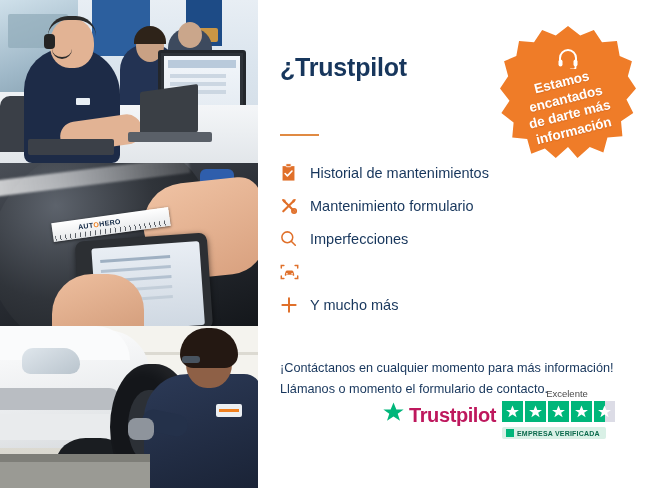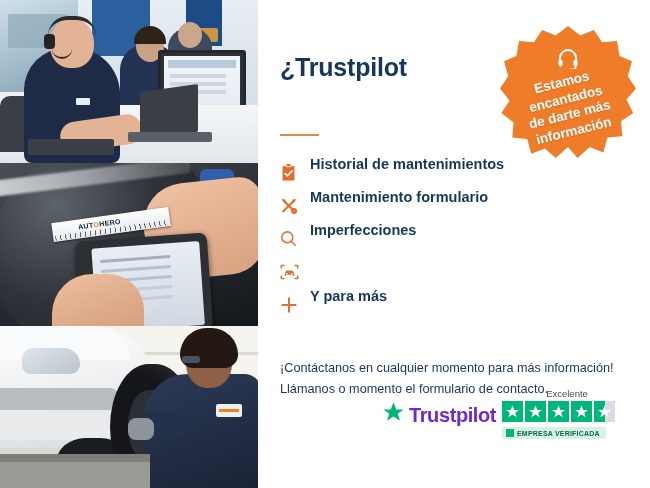--- a/index.html
+++ b/index.html
@@ -408,22 +408,22 @@
 
   
   .features {
     position: absolute;
     left: 22px;
     top: 156px;
     width: 350px;
   }
   .feature {
     display: flex;
+    align-items: center;
     height: 33px;
-    font-weight: bold;
   }
   .feature-icon {
     width: 30px;
     flex: 0 0 30px;
     display: flex;
     align-items: center;
     justify-content: flex-start;
     color: #e0702a;
   }
   .feature-label {
@@ -455,21 +455,21 @@
     position: absolute;
     left: 0;
     top: 14px;
     display: flex;
     align-items: center;
     gap: 4px;
   }
   .tp-wordmark {
     font-size: 20px;
     font-weight: bold;
-    color: #6d28d9;
+    color: #be185d;
     letter-spacing: -0.4px;
   }
   .tp-right {
     position: absolute;
     left: 120px;
     top: 0;
     width: 130px;
   }
   .tp-excelente {
     font-size: 9.5px;
@@ -682,21 +682,21 @@
 
       <div class="feature">
         <span class="feature-icon">
           <svg viewBox="0 0 20 20" width="18" height="18" aria-hidden="true">
             <g stroke="#e0702a" stroke-width="2.2" stroke-linecap="round">
               <line x1="10" y1="2.6" x2="10" y2="17.4"></line>
               <line x1="2.6" y1="10" x2="17.4" y2="10"></line>
             </g>
           </svg>
         </span>
-        <span class="feature-label">Y para más</span>
+        <span class="feature-label">Y mucho más</span>
       </div>
 
     </div>
 
     <div class="contact">
       <div>¡Contáctanos en cualquier momento para más información!</div>
       <div>Llámanos o momento el formulario de contacto.</div>
     </div>
 
     <div class="trust">

